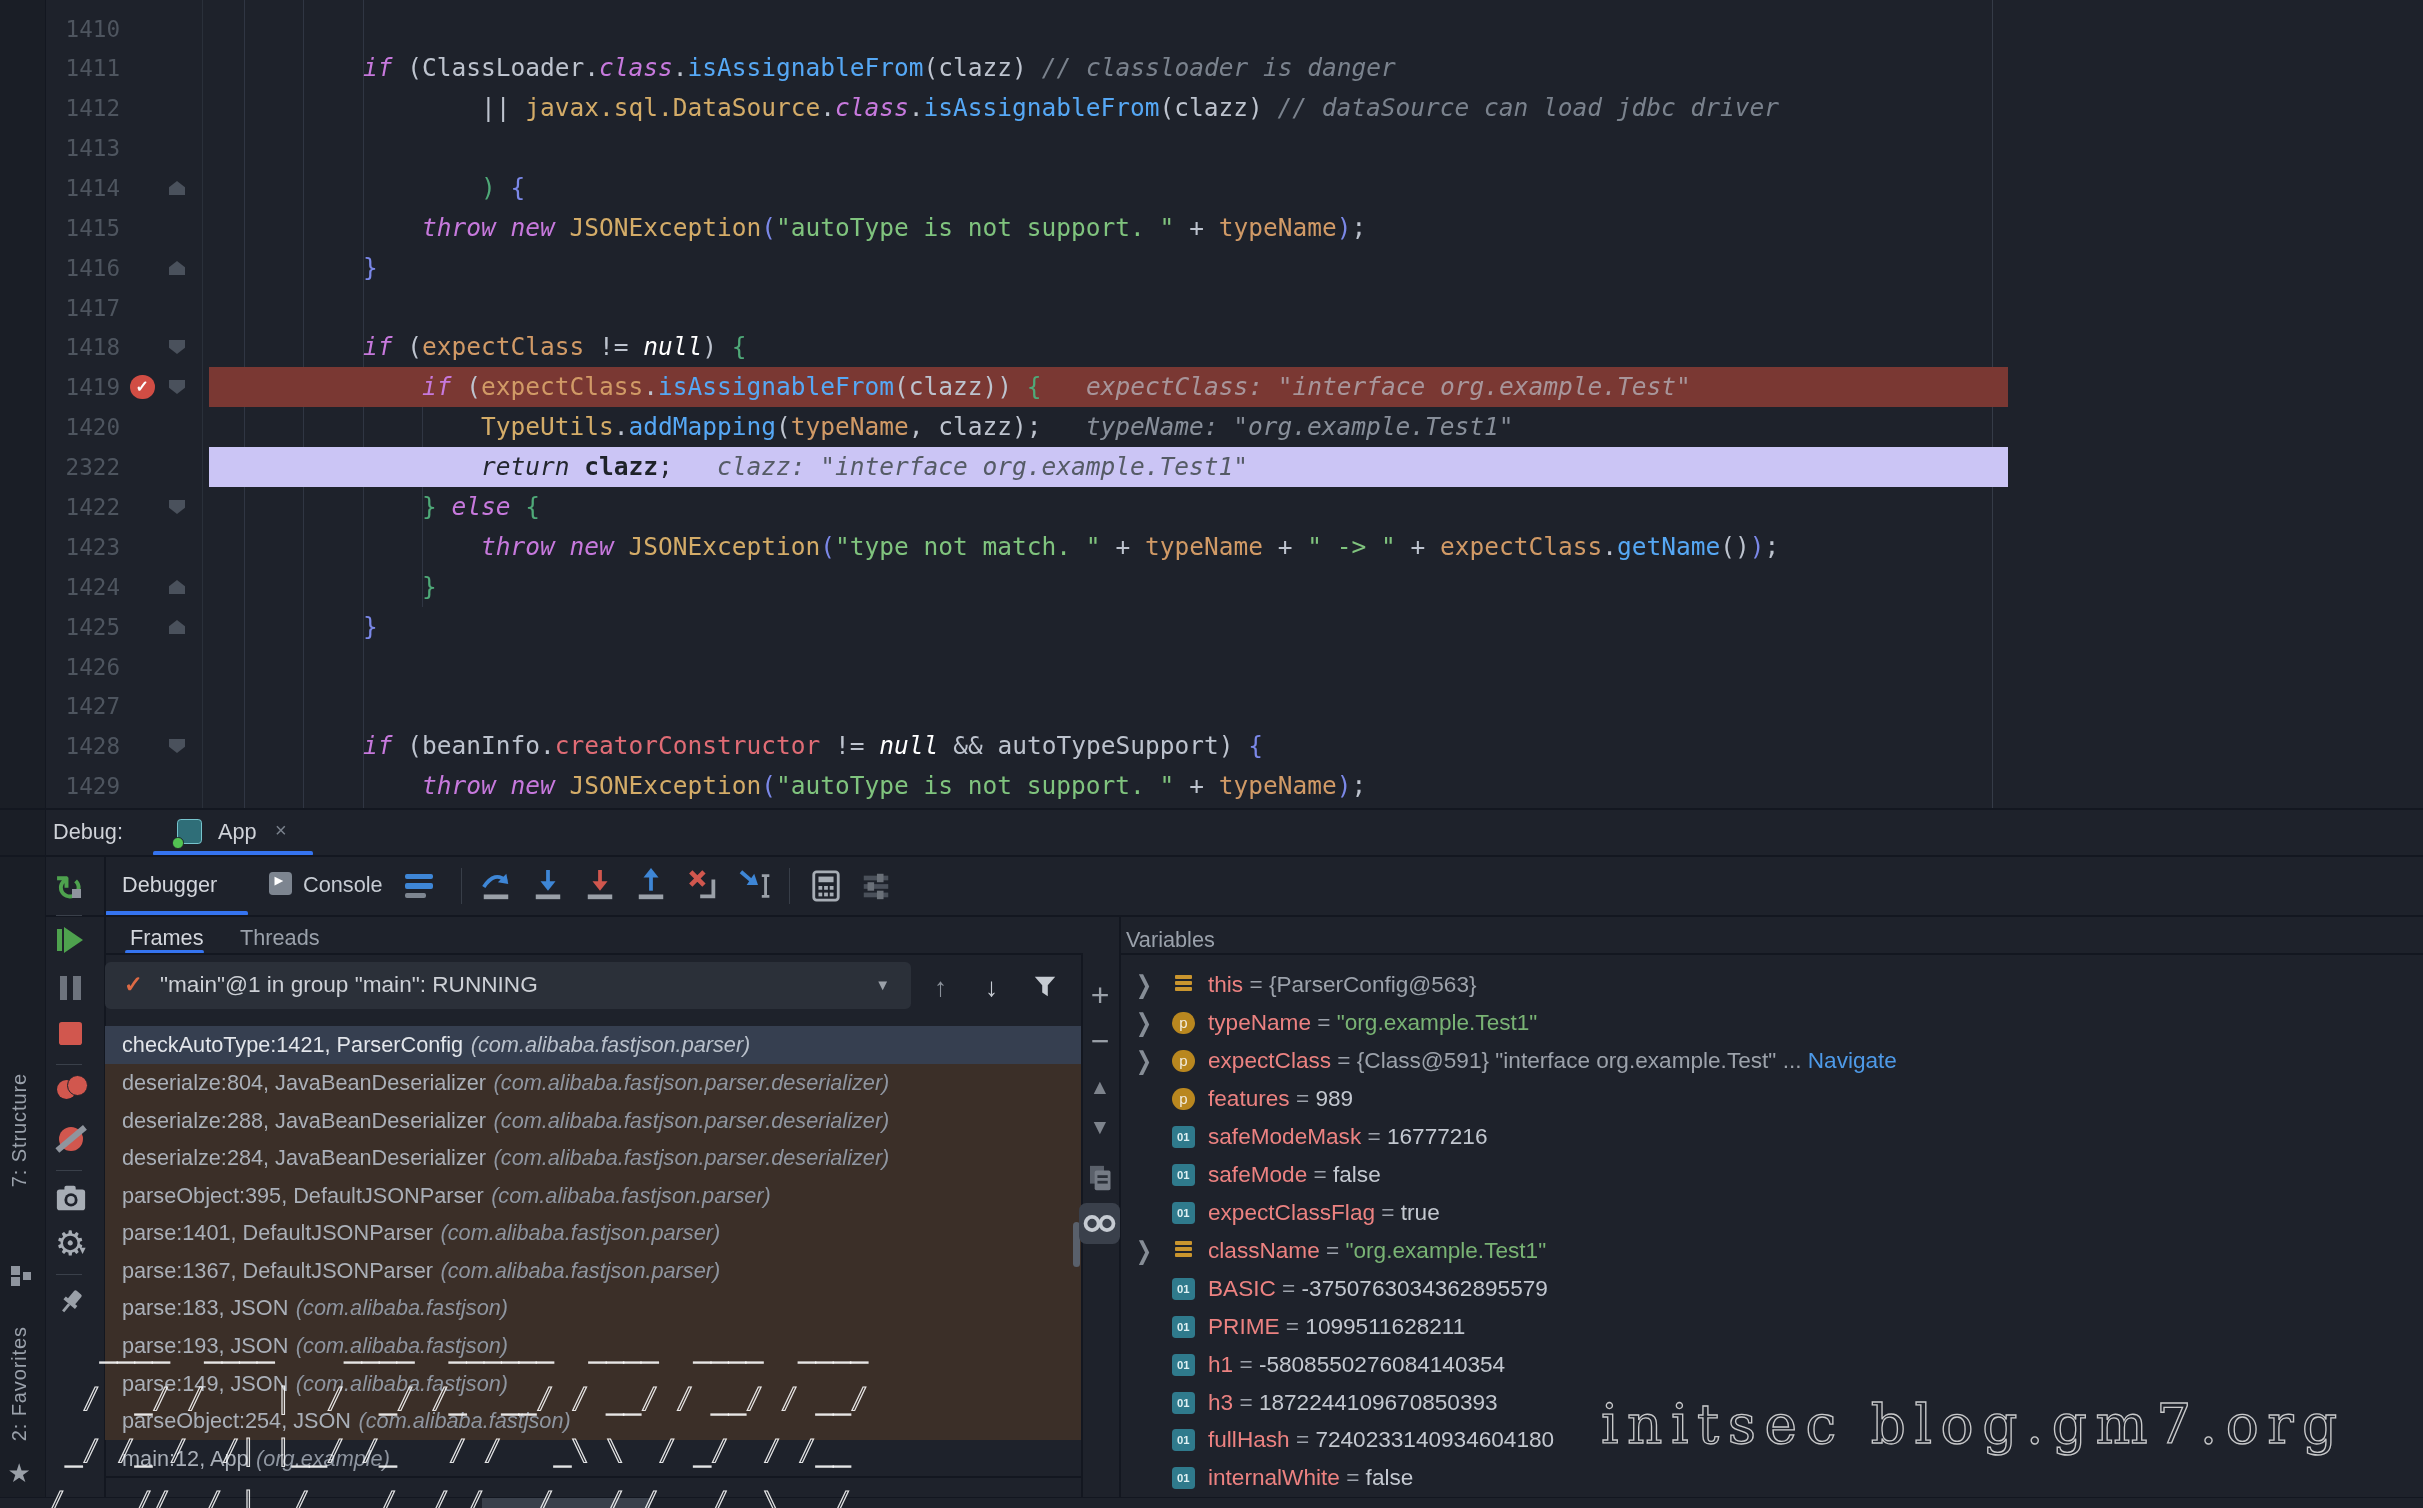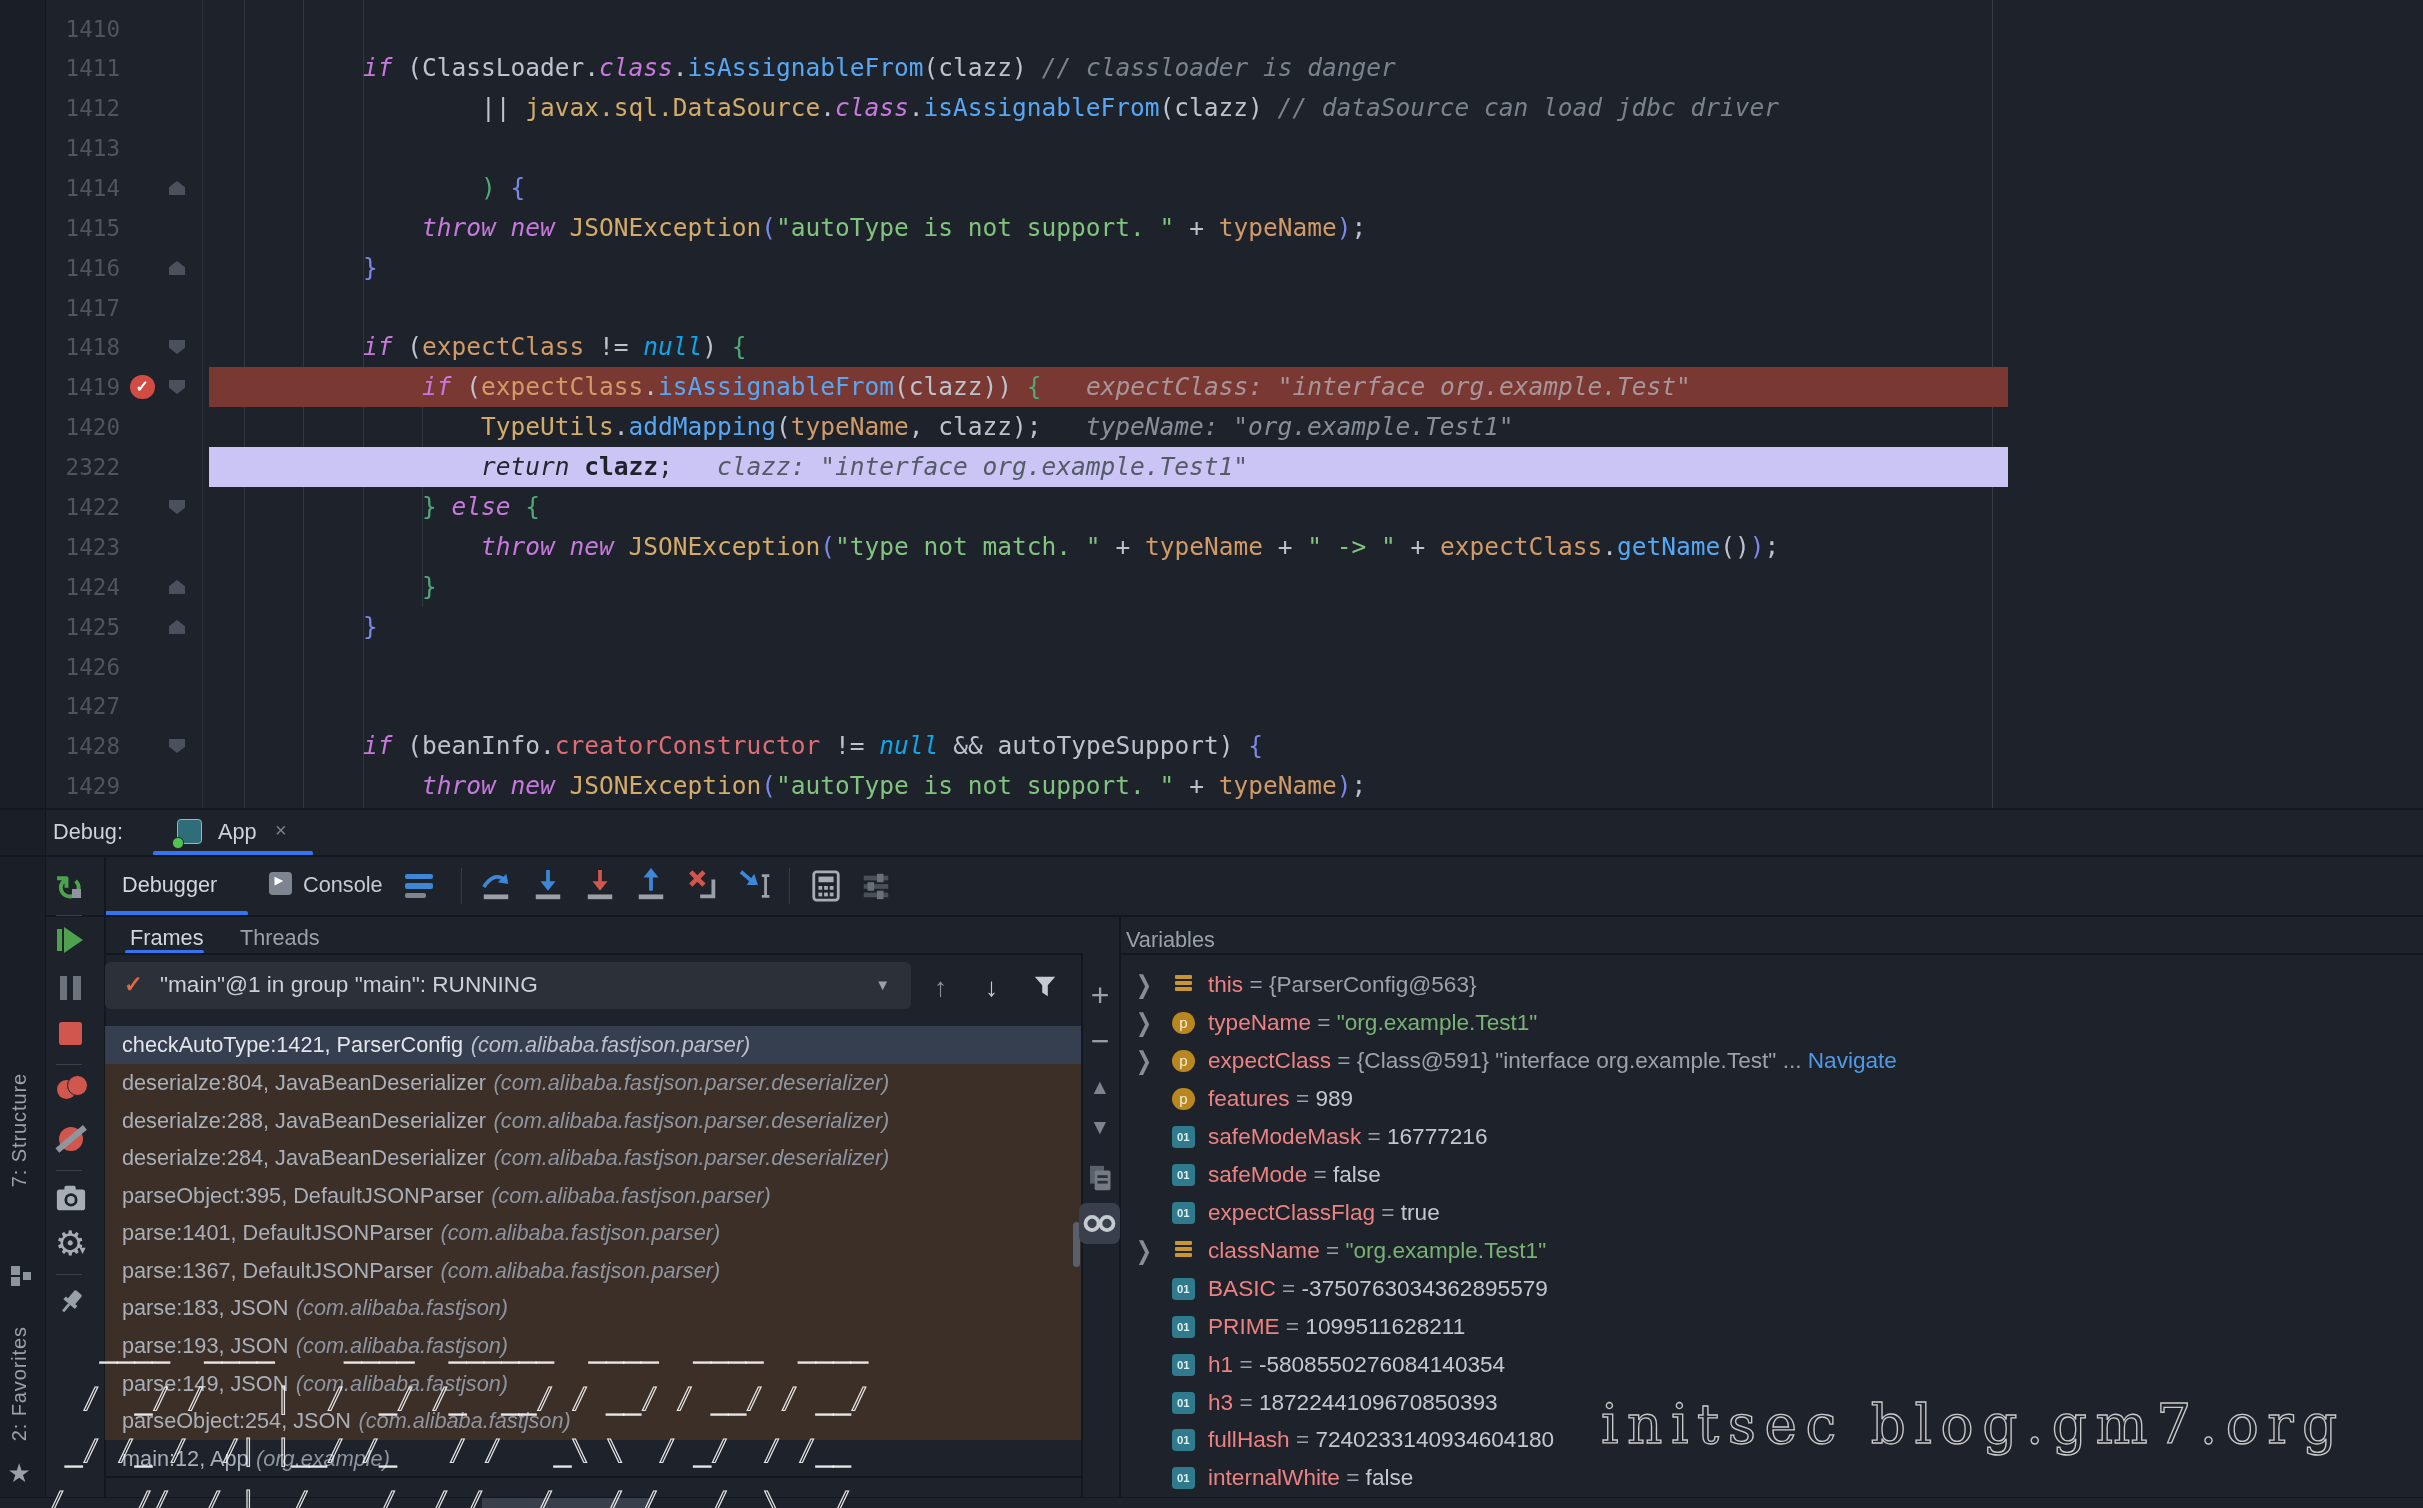--- a/index.html
+++ b/index.html
@@ -18,21 +18,21 @@
         font-family:"DejaVu Sans Mono",monospace;font-size:22.6px;color:#4e555f;}
   .codeline{position:absolute;left:245px;top:0;margin:0;line-height:40px;
         font-family:"DejaVu Sans Mono",monospace;font-size:24.5px;white-space:pre;}
   .bp-dot{position:absolute;left:130px;top:7.5px;width:24.5px;height:24.5px;border-radius:50%;
         background:#d14d44;color:#fff;font-size:16px;line-height:24.5px;text-align:center;font-weight:bold;}
   .fold{position:absolute;left:169px;top:13px;width:16px;height:14px;background:#4a515c;}
   .fold-down{clip-path:polygon(0 0,100% 0,100% 55%,50% 100%,0 55%);}
   .fold-up{clip-path:polygon(50% 0,100% 45%,100% 100%,0 100%,0 45%);}
   
   .c-k{color:#c779dd;font-style:italic;}
-  .c-ko{color:#0ea5e9;font-style:italic;}
+  .c-ko{color:#ffffff;font-style:italic;}
   .c-t{color:#d4ac68;}
   .c-m{color:#56a8f5;}
   .c-p{color:#bdc3ce;}
   .c-o{color:#d19a66;}
   .c-f{color:#e06c75;}
   .c-s{color:#80c47e;}
   .c-c{color:#7a828d;font-style:italic;}
   .c-h{color:#878e99;font-style:italic;}
   .c-hr{color:#a8959a;font-style:italic;}
   .c-bg{color:#4fa978;}

